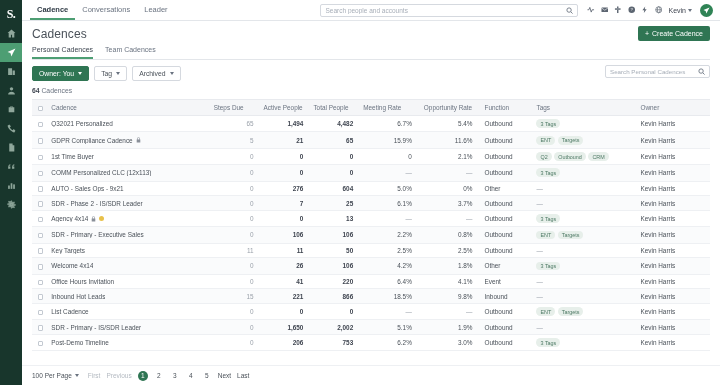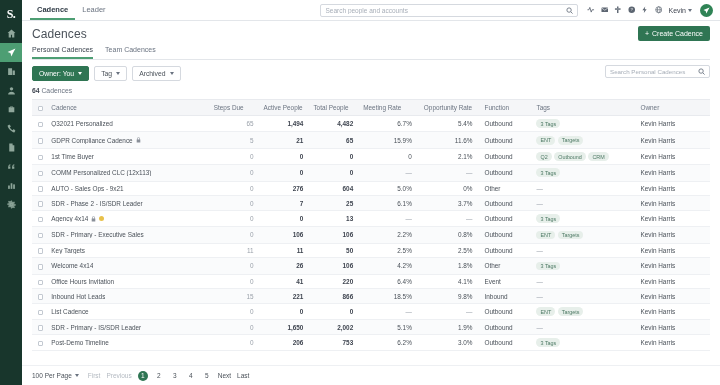--- a/index.html
+++ b/index.html
@@ -243,20 +243,21 @@
           <path d="M7 1h2l.3 2 1.6.7L12.7 2.6l1.4 1.4-1.1 1.8.7 1.6 2 .3v2l-2 .3-.7 1.6 1.1 1.8-1.4 1.4-1.8-1.1-1.6.7L9 15H7l-.3-2-1.6-.7-1.8 1.1-1.4-1.4 1.1-1.8L2.3 8.6 0.3 8.3v-2l2-.3L3 4.4 1.9 2.6l1.4-1.4 1.8 1.1L6.7 1.6z" opacity=".85"></path>
         </svg>
     </div>
   </div>
 
   <div class="main">
 
     <div class="topbar">
       <div class="topnav">
         <div class="topnav-item active">Cadence</div>
+        <div class="topnav-item">Conversations</div>
         <div class="topnav-item">Leader</div>
       </div>
       <div class="topbar-spacer"></div>
       <div class="global-search">
         <input type="text" placeholder="Search people and accounts" style="">
         <span class="gs-icon">
           <svg viewBox="0 0 16 16" fill="none" stroke="currentColor" stroke-width="2">
               <circle cx="7" cy="7" r="5"></circle>
               <path d="M11 11l4 4"></path>
             </svg>

